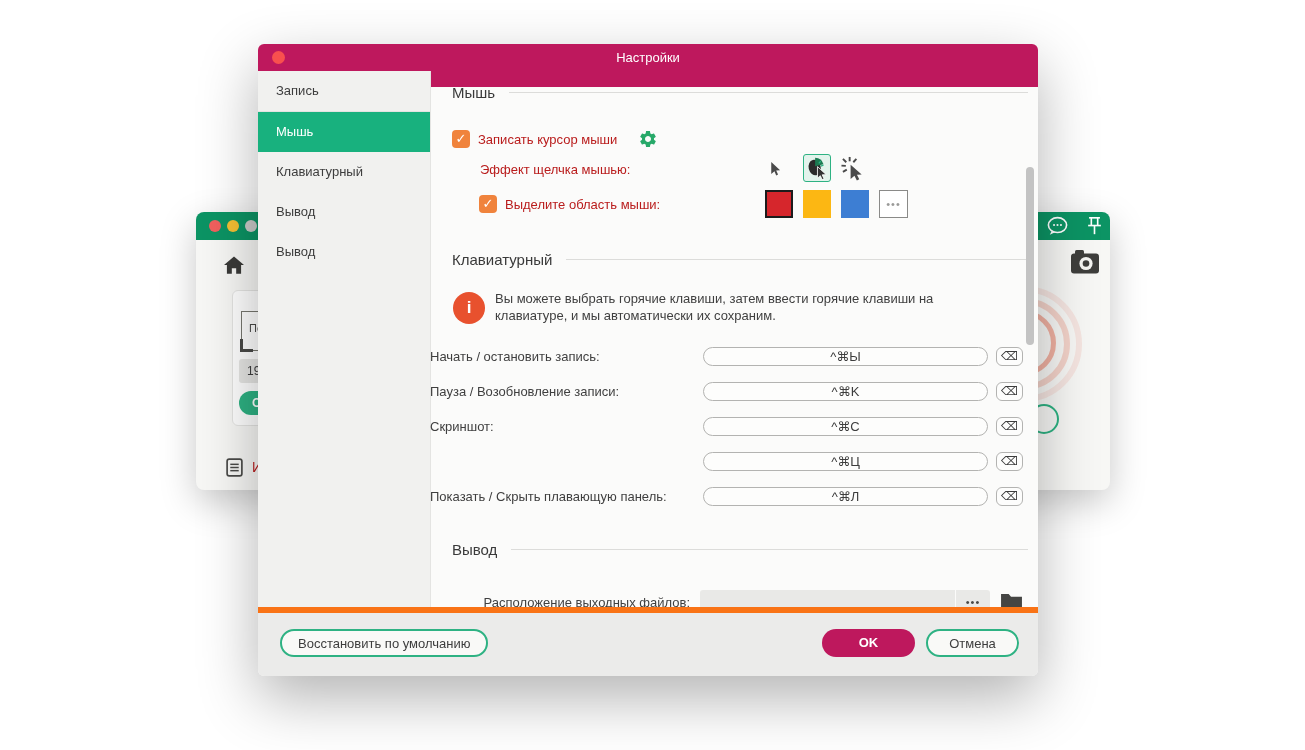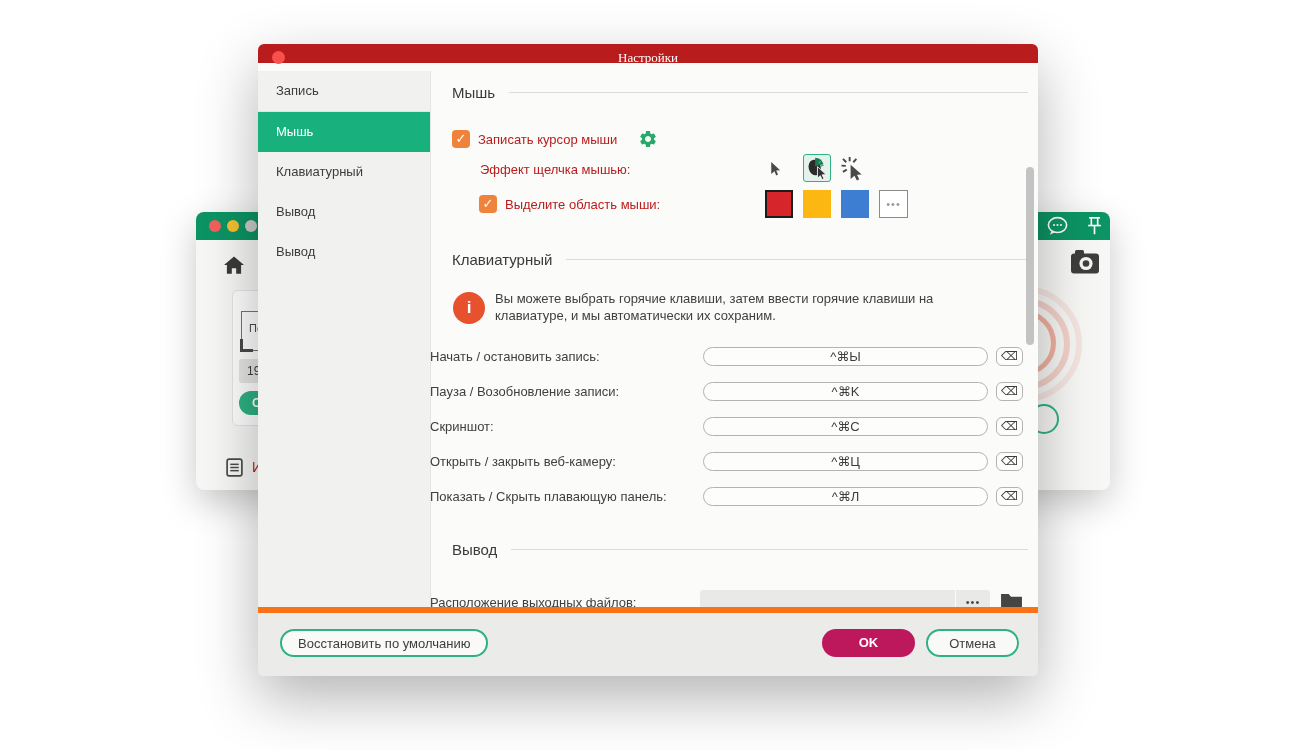--- a/index.html
+++ b/index.html
@@ -26,22 +26,22 @@
   .res-box{position:absolute;left:6px;top:68px;width:52px;height:24px;background:#e6e6e4;
         border-radius:3px;font-size:12px;line-height:24px;padding-left:8px;color:#3d3d3d;box-sizing:border-box;}
   .on-pill{position:absolute;left:6px;top:100px;width:60px;height:24px;background:#2eb283;
         border-radius:12px;color:#fff;font-size:12px;font-weight:bold;line-height:24px;padding-left:13px;box-sizing:border-box;}
   
   #win-right{left:940px;top:212px;width:170px;height:278px;}
   .ripple{position:absolute;border-radius:50%;}
   
   #dialog{position:absolute;left:258px;top:44px;width:780px;height:632px;
         background:#fbfbfa;border-radius:6px;box-shadow:0 22px 60px rgba(0,0,0,.30);}
-  #dlg-titlebar{position:absolute;left:0;top:0;right:0;height:19px;background:#b91c1c;
-        border-radius:6px 6px 0 0;font-family:Liberation Serif, serif;}
+  #dlg-titlebar{position:absolute;left:0;top:0;right:0;height:43px;background:#be185d;
+        border-radius:6px 6px 0 0;}
   #dlg-title{color:#fff;font-size:13px;text-align:center;line-height:27px;}
   #dlg-close{position:absolute;left:14px;top:7px;width:13px;height:13px;border-radius:50%;
         background:#f8504e;}
   #sidebar{position:absolute;left:0;top:27px;width:172px;bottom:63px;background:#f1f1ef;
         border-right:1px solid #e4e4e2;}
   .side-item{height:40px;line-height:40px;padding-left:18px;font-size:13px;color:#3d3d3d;cursor:default;}
   .side-item.first{border-bottom:1px solid #e3e3e1;}
   .side-item.selected{background:#18b17e;color:#fff;}
   #content{position:absolute;left:172px;top:27px;right:0;bottom:63px;overflow:hidden;}
   .sec-head{position:absolute;left:22px;right:10px;display:flex;align-items:center;}
@@ -63,21 +63,21 @@
   #info-text{position:absolute;left:65px;top:219px;width:478px;font-size:13px;line-height:17px;color:#3f3f3f;}
   .hk-row{position:absolute;left:0;right:0;height:20px;}
   .hk-label{position:absolute;left:0;top:2px;width:268px;font-size:13px;color:#3f3f3f;white-space:nowrap;}
   .hk-field{position:absolute;left:273px;top:0;width:285px;height:19px;background:#fdfdfc;
         border:1px solid #b3b3b1;border-radius:10px;box-sizing:border-box;
         font-size:13px;color:#3d3d3d;text-align:center;line-height:17px;}
   .hk-clear{position:absolute;left:566px;top:0;width:27px;height:19px;background:#fdfdfc;
         border:1px solid #b3b3b1;border-radius:6px;box-sizing:border-box;
         font-size:12px;color:#3d3d3d;text-align:center;line-height:17px;}
   #out-row{position:absolute;left:0;top:519px;right:0;height:26px;}
-  #out-label{position:absolute;left:0;top:5px;width:260px;font-size:13px;color:#3f3f3f;white-space:nowrap;}
+  #out-label{position:absolute;left:0;top:5px;width:260px;text-align:right;font-size:13px;color:#3f3f3f;white-space:nowrap;}
   #out-field{position:absolute;left:270px;top:0;width:290px;height:26px;background:#e9e9e7;border-radius:3px;}
   #out-path{position:absolute;left:0;top:0;right:35px;font-size:13px;color:#2f2f2f;
         line-height:26px;text-align:center;white-space:nowrap;overflow:hidden;}
   #out-more{position:absolute;right:0;top:0;width:34px;height:26px;border-left:1px solid #fbfbfa;
         color:#4a4a48;font-size:11px;letter-spacing:1px;text-align:center;line-height:25px;}
   #out-folder{position:absolute;left:570px;top:2px;}
   #scrollbar{position:absolute;left:596px;top:96px;width:8px;height:178px;background:#c3c3c3;border-radius:4px;}
   #footer{position:absolute;left:0;right:0;bottom:0;height:63px;background:#ebebea;
         border-top:6px solid #f97316;border-radius:0 0 6px 6px;}
   .btn{position:absolute;top:16px;height:28px;border-radius:14px;font-size:13px;
@@ -238,21 +238,20 @@
       <div class="hk-label">Пауза / Возобновление записи:</div>
       <div class="hk-field">^⌘K</div>
       <div class="hk-clear">⌫</div>
     </div>
     <div class="hk-row" style="top:346px;">
       <div class="hk-label">Скриншот:</div>
       <div class="hk-field">^⌘C</div>
       <div class="hk-clear">⌫</div>
     </div>
     <div class="hk-row" style="top:381px;">
-      <div class="hk-label">Открыть / закрыть веб-камеру:</div>
       <div class="hk-field">^⌘Ц</div>
       <div class="hk-clear">⌫</div>
     </div>
     <div class="hk-row" style="top:416px;">
       <div class="hk-label">Показать / Скрыть плавающую панель:</div>
       <div class="hk-field">^⌘Л</div>
       <div class="hk-clear">⌫</div>
     </div>
 
     <div class="sec-head" style="top:470px;">

